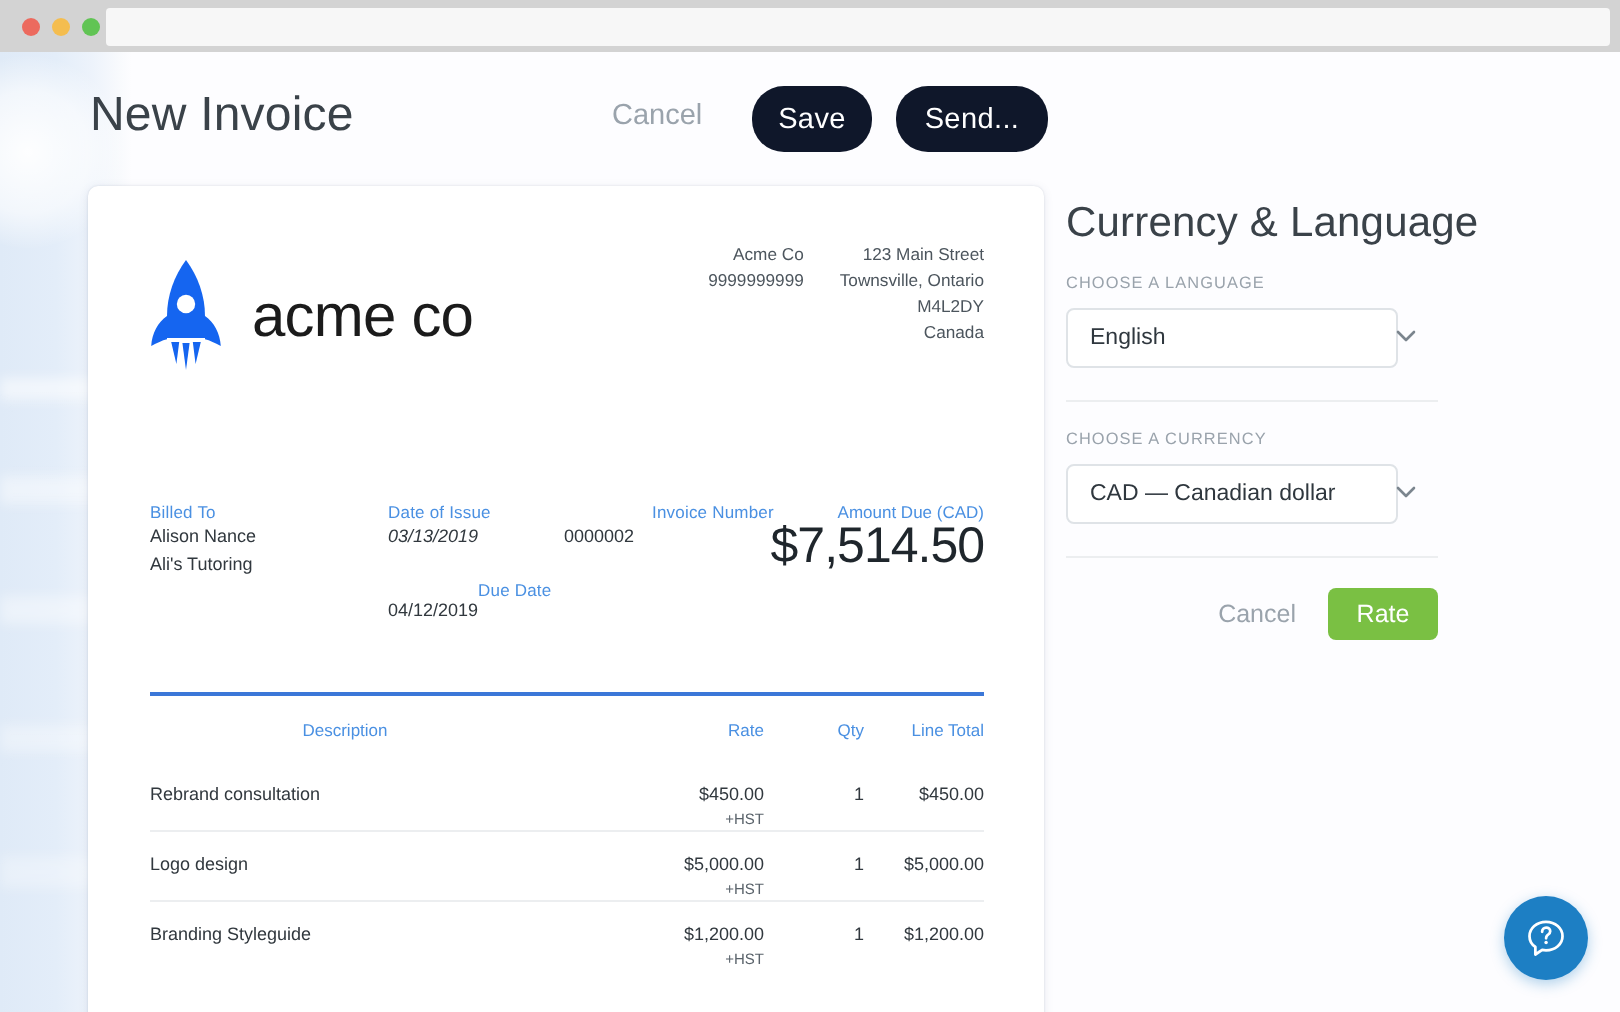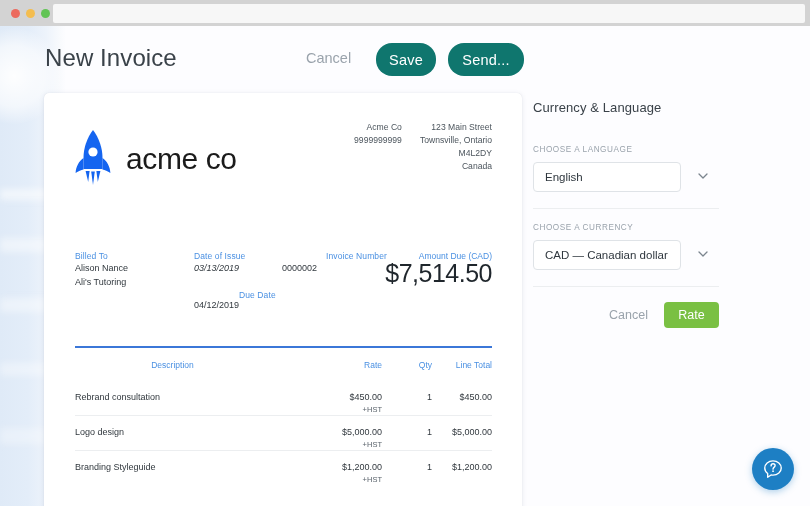--- a/index.html
+++ b/index.html
@@ -121,21 +121,21 @@
     color: #9aa3ac;
     background: none;
     border: none;
     cursor: pointer;
     font-family: inherit;
   }
   .btn-green {
     position: absolute;
     top: 17px;
     height: 33px;
-    background: #0f766e;
+    background: #0f172a;
     border: none;
     border-radius: 16px;
     color: #ffffff;
     font-size: 14.5px;
     font-family: inherit;
     cursor: pointer;
     letter-spacing: 0.2px;
   }
   .btn-save { left: 376px; width: 60px; }
   .btn-send { left: 448px; width: 76px; }
@@ -274,38 +274,38 @@
 
   
   .panel {
     position: absolute;
     left: 533px;
     top: 100px;
     width: 232px;
     z-index: 14;
   }
   .panel-title {
-    font-size: 13px;
+    font-size: 21px;
     color: #3a4249;
-    margin-bottom: 30px;
+    margin-bottom: 13px;
     letter-spacing: 0.1px;
   }
   .field-label {
     font-size: 8.2px;
     color: #9aa3ac;
     letter-spacing: 0.55px;
     margin-bottom: 8px;
   }
   .select-wrap {
     position: relative;
     width: 186px;
     height: 30px;
   }
   .select-box {
-    width: 148px;
+    width: 166px;
     height: 30px;
     border: 1px solid #dfe3e7;
     border-radius: 4px;
     background: #ffffff;
     font-size: 11.5px;
     color: #2f373e;
     font-family: inherit;
     padding: 0 28px 0 11px;
     line-height: 28px;
     cursor: pointer;

